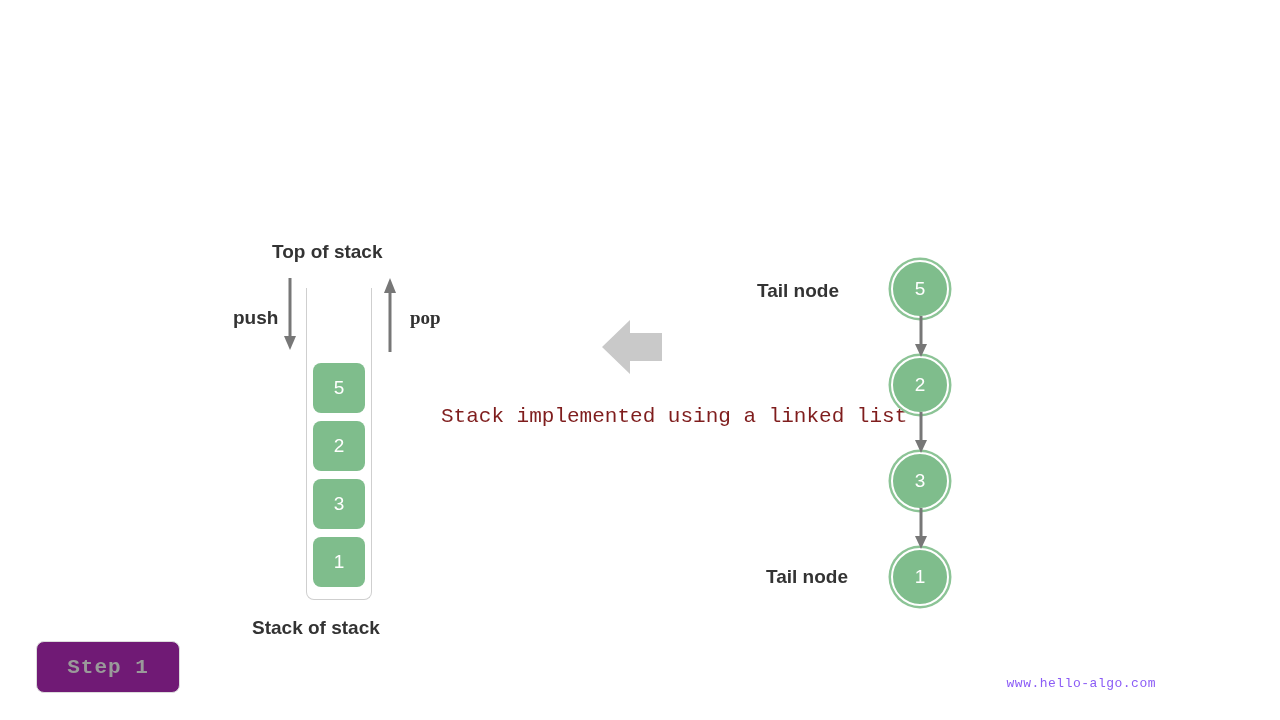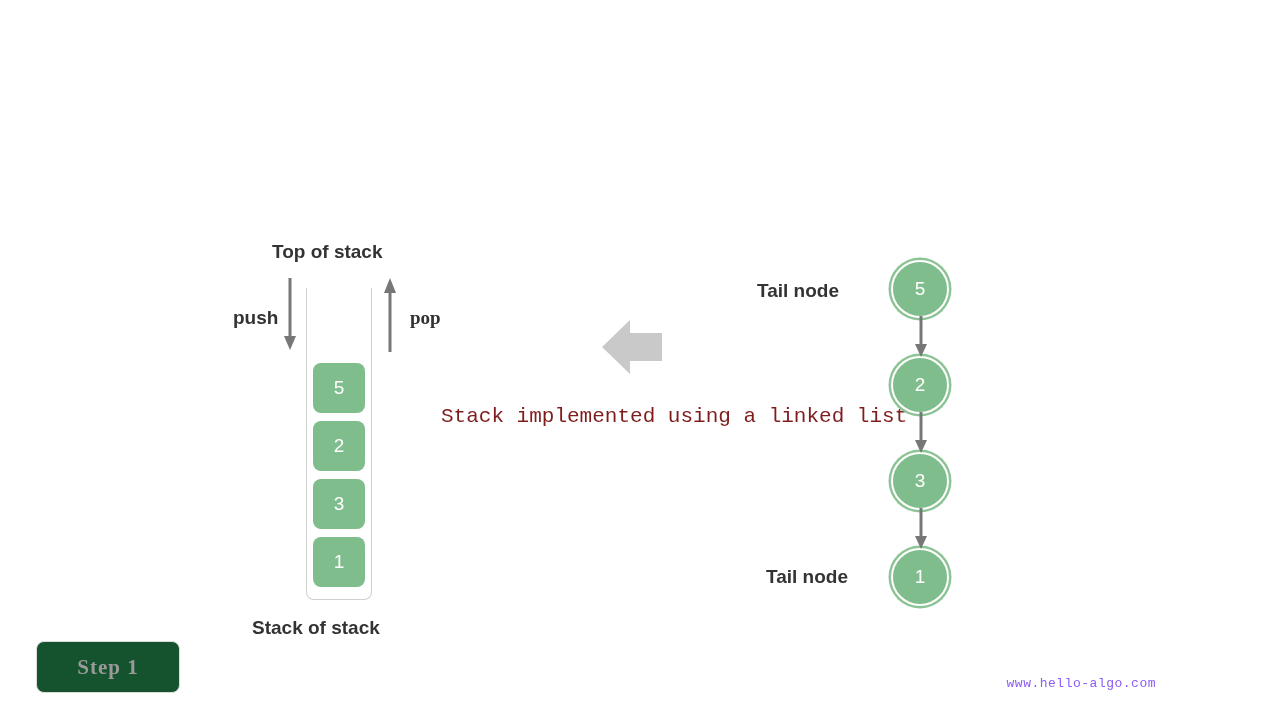--- a/index.html
+++ b/index.html
@@ -100,25 +100,25 @@
 
   
   #step-badge {
     position: absolute;
     left: 36px;
     top: 641px;
     width: 144px;
     height: 52px;
     border: 1.5px solid #dcdcdc;
     border-radius: 8px;
-    background: #14532d;
+    background: #701a75;
     display: flex;
     align-items: center;
     justify-content: center;
-    font-family: Liberation Serif, serif;
+    font-family: Liberation Mono, monospace;
     font-size: 21px;
     font-weight: bold;
     color: #9a9a9a;
     letter-spacing: 1px;
     box-sizing: border-box;
   }
 
   
   #watermark {
     position: absolute;

